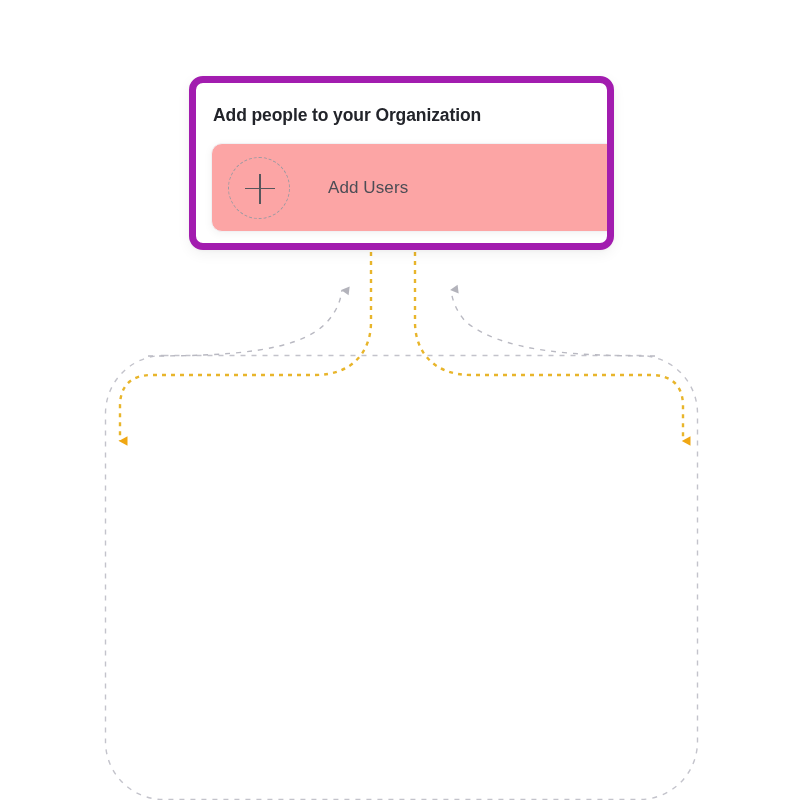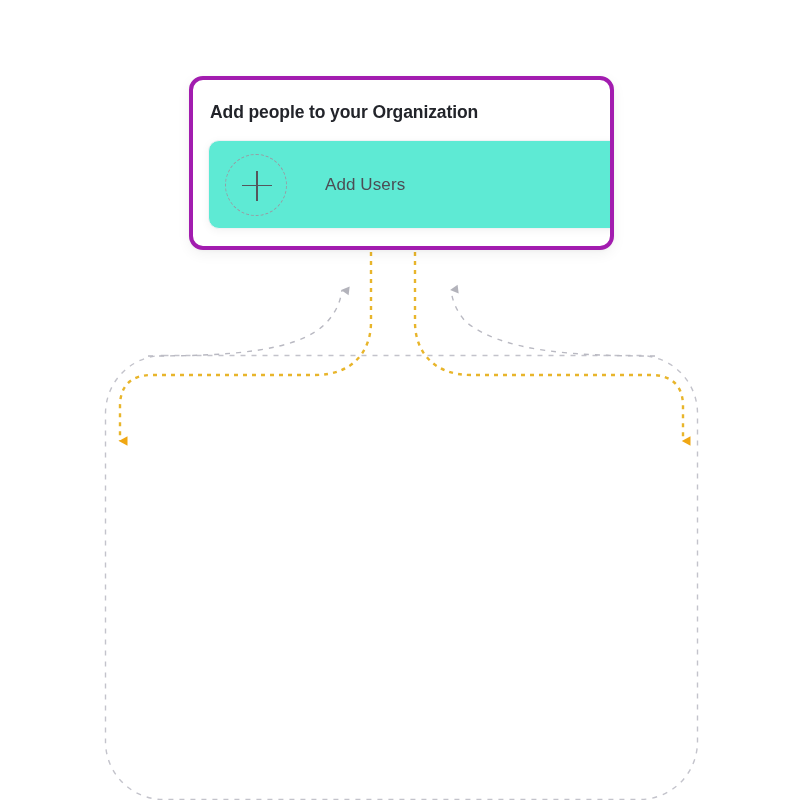--- a/index.html
+++ b/index.html
@@ -31,21 +31,21 @@
   }
 
   
   #org-card {
     position: absolute;
     left: 189px;
     top: 76px;
     width: 425px;
     height: 174px;
     background: #ffffff;
-    border: 4px solid #a21caf;
+    border: 7px solid #a21caf;
     border-radius: 14px;
     box-shadow: 0 4px 14px rgba(17, 17, 26, 0.055),
                 0 1px 3px rgba(17, 17, 26, 0.035);
     overflow: hidden;
   }
 
   #org-card-title {
     position: absolute;
     left: 17px;
     top: 22px;
@@ -56,21 +56,21 @@
     white-space: nowrap;
   }
 
   
   #add-users-panel {
     position: absolute;
     left: 15px;
     top: 60px;
     width: 432px;   
     height: 89px;
-    background: #5eead4;
+    background: #fca5a5;
     border: 1px solid #f1f1f4;
     border-radius: 11px;
     box-shadow: 0 2px 9px rgba(17, 17, 26, 0.05);
   }
 
   #add-users-row {
     position: absolute;
     left: 0;
     top: 0;
     width: 100%;

